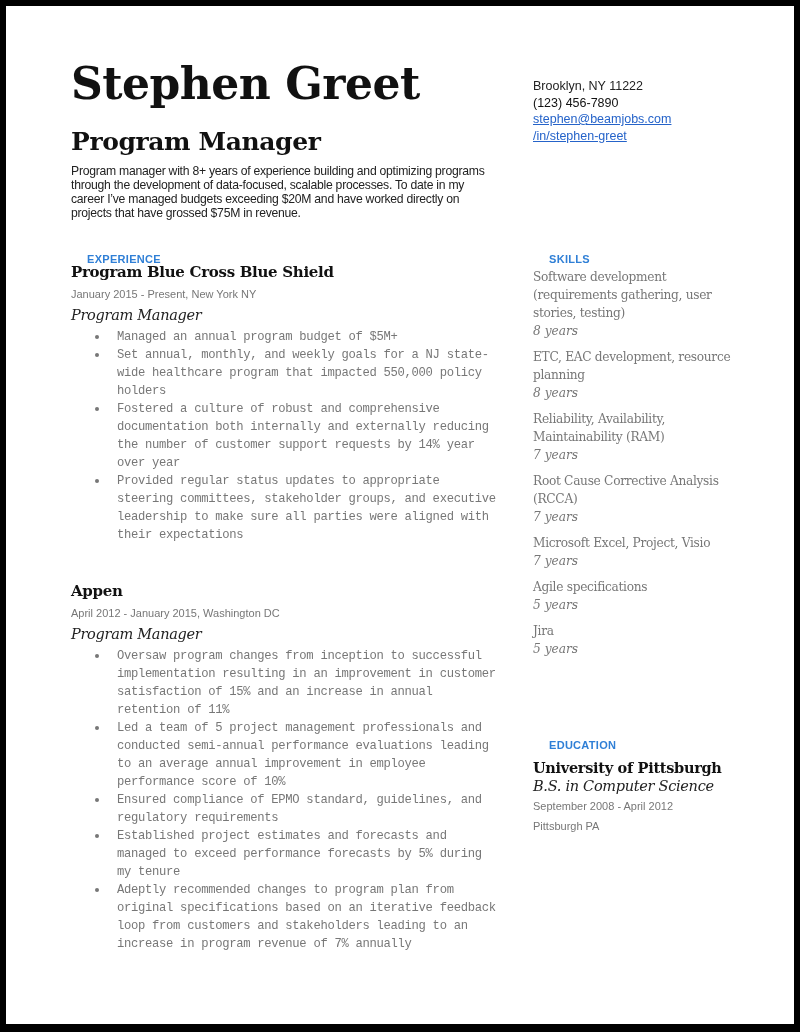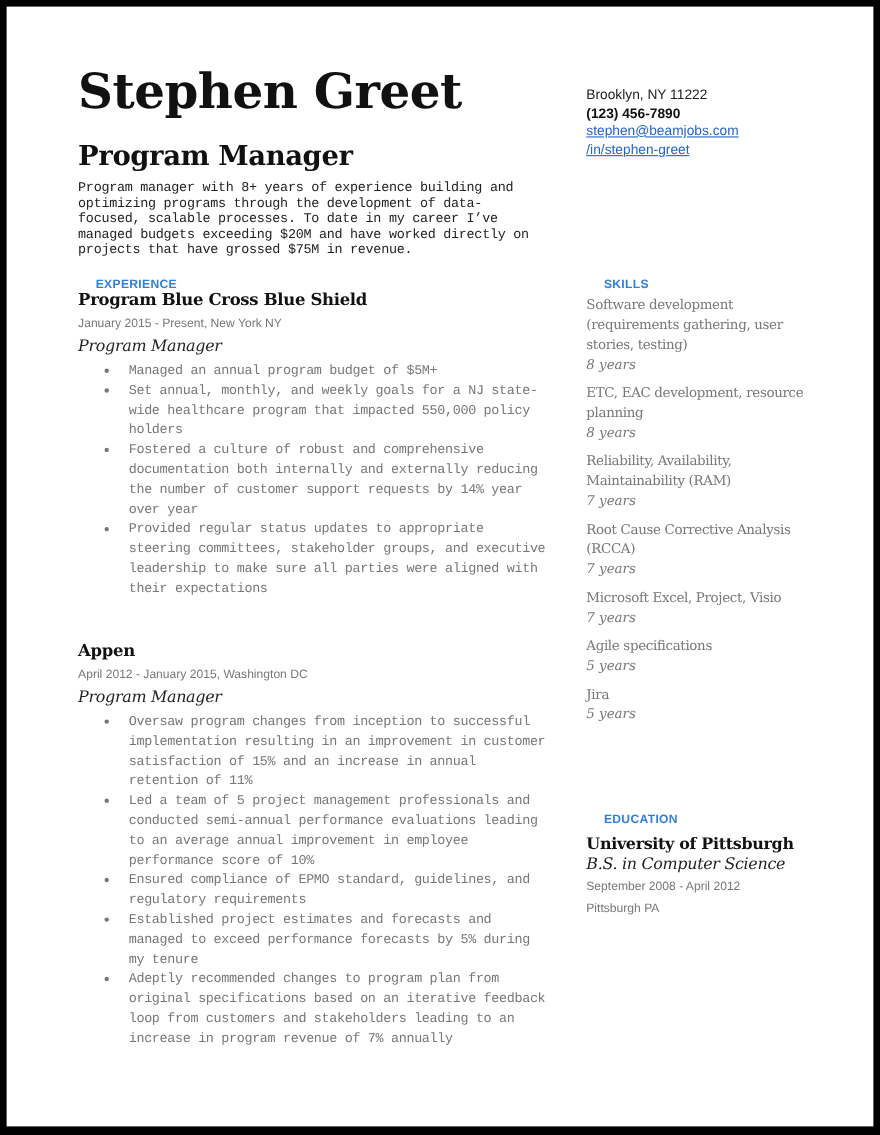--- a/index.html
+++ b/index.html
@@ -24,30 +24,30 @@
     color: #111; line-height: 1; margin: 0;
   }
   .title {
     position: absolute; left: 65px; top: 123px;
     font-family: "DejaVu Serif", serif;
     font-weight: bold; font-size: 25px; letter-spacing: -0.4px;
     color: #111; line-height: 1; margin: 0;
   }
   .summary {
     position: absolute; left: 65px; top: 158px; width: 420px;
-    font-family: Liberation Mono, monospace;
+    font-family: Liberation Sans, sans-serif;
     font-size: 12.2px; line-height: 14px; color: #222;
     letter-spacing: -0.25px;
   }
   .contact {
     position: absolute; left: 527px; top: 72px;
     font-family: "Liberation Sans", sans-serif;
     font-size: 12.5px; line-height: 16.5px; color: #222;
   }
-  .contact .phone { font-weight: bold; color: #111; }
+  .contact .phone { font-weight: normal; color: #111; }
   .contact a { color: #2563c9; text-decoration: underline; display: block; }
 
   .section-heading {
     position: absolute;
     font-family: "Liberation Sans", sans-serif;
     font-weight: bold; font-size: 11px; color: #2f7fd6;
     letter-spacing: 0.3px; margin: 16px;
   }
 
   .job { position: absolute; left: 65px; width: 430px; }

